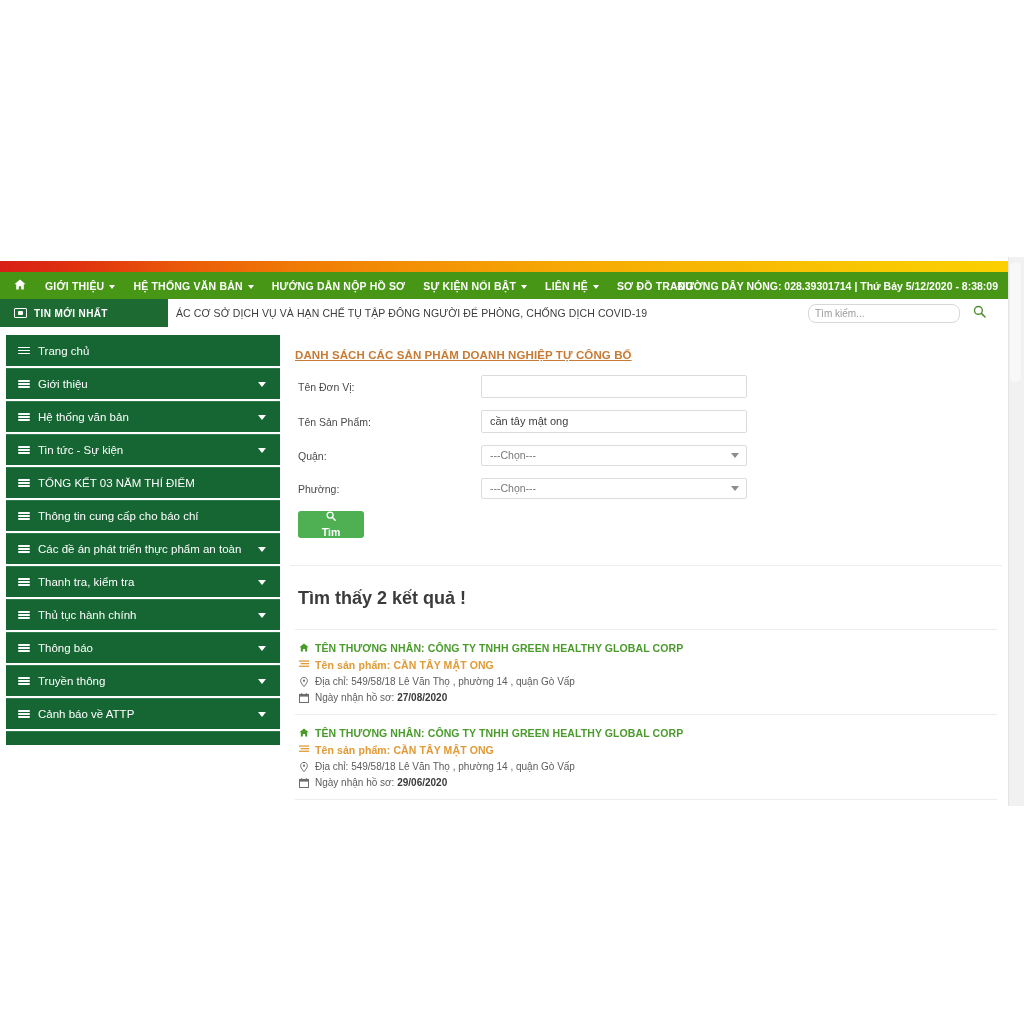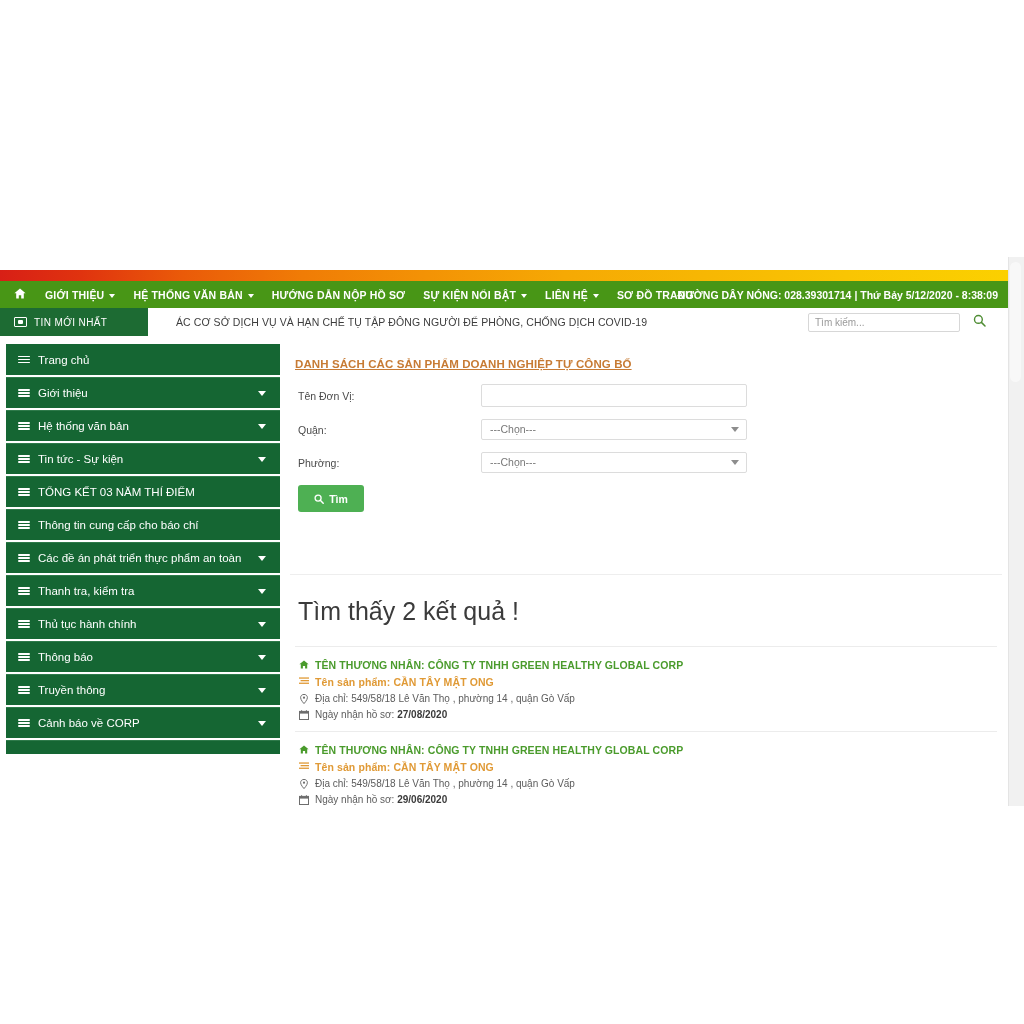--- a/index.html
+++ b/index.html
@@ -45,21 +45,21 @@
   .ic-star { left:938px; }
   .ic-cookie { left:972px; }
   .ic-puzzle { left:998px; }
   .chrome-icons svg { display:block; }
 
   
   .viewport {
     position:absolute; left:0; top:257px; width:1024px; height:549px;
     background:#ffffff; overflow:hidden;
   }
-  .page { position:absolute; left:0; top:13px; width:1008px; height:549px; background:#fff;padding-left:36px; }
+  .page { position:absolute; left:0; top:4px; width:1008px; height:549px; background:#fff;padding-left:36px; }
   .scrollbar-track {
     position:absolute; left:1008px; top:257px; width:16px; height:549px;
     background:#f1f1f1; border-left:1px solid #e4e4e4;
   }
   .scrollbar-thumb {
     position:absolute; left:1010px; top:262px; width:11px; height:120px;
     background:#f8f8f8; border-radius:6px;
   }
 
   
@@ -89,36 +89,36 @@
   .hotline {
     position:absolute; right:10px; top:0; height:27px; display:flex; align-items:center;
     color:#ffffff; font-size:10.5px; font-weight:bold; white-space:nowrap;
   }
 
   
   .tickerrow {
     position:absolute; left:0; top:38px; width:1008px; height:28px; background:#ffffff;
   }
   .ticker-badge {
-    position:absolute; left:0; top:0; width:148px; height:28px; background:#1d6b33;
+    position:absolute; left:0; top:0; width:168px; height:28px; background:#1d6b33;
     display:flex; align-items:center; gap:7px; padding-left:14px;
-    color:#ffffff; font-size:10px; font-weight:normal; letter-spacing:.4px;
+    color:#ffffff; font-size:10px; font-weight:bold; letter-spacing:.4px;
   }
   .badge-ic {
     width:13px; height:10px; border:1.4px solid #ffffff; border-radius:1px;
     display:flex; align-items:center; justify-content:center;
   }
   .badge-ic i { width:5px; height:4px; background:#fff; display:block; border-radius:1px; }
   .ticker-text {
     position:absolute; left:176px; top:0; height:28px; display:flex; align-items:center;
     font-size:10.5px; color:#3d3d3d; white-space:nowrap; letter-spacing:.1px;
   }
   .site-search {
     position:absolute; right:48px; top:5px; width:152px; height:19px;
-    border:1px solid #d7d7d7; background:#fff; border-radius:2px;
+    border:1px solid #d7d7d7; background:#fff; border-radius:8px;
     font-size:10px; color:#9a9a9a; padding:0 6px; line-height:17px;
   }
   .site-search-ic {
     position:absolute; right:22px; top:6px; color:#5a8f3a;
   }
   .site-search-ic svg { display:block; }
 
   
   .sidebar {
     position:absolute; left:6px; top:74px; width:274px;
@@ -165,29 +165,29 @@
   }
   .fselect .sel-caret {
     position:absolute; right:7px; top:7px;
     width:0;height:0;border-left:4px solid transparent;border-right:4px solid transparent;
     border-top:5px solid #8d8d8d;
   }
   .btn-find {
     margin-left:3px; margin-top:6px;
     width:66px; height:27px; background:#4eb053; border:none; border-radius:3px;
     color:#ffffff; font-size:10.5px; font-weight:bold;
-    display:flex; align-items:center; justify-content:center; gap:5px; cursor:pointer;
+    display:flex; align-items:center; justify-content:center; gap:5px; cursor:pointer;flex-direction:column;
   }
   .btn-find svg { display:block; }
 
   .results-card {
     margin-top:16px; border-top:1px solid #eeeeee; background:#fff; padding:0 5px;
   }
   .results-head {
-    font-size:25px; color:#3b3b3b; padding:22px 3px 20px 3px; font-weight:400;
+    font-size:18px; color:#3b3b3b; padding:22px 3px 20px 3px; font-weight:700;
   }
   .res-item {
     border-top:1px solid #ececec; padding:12px 3px 11px 3px;
   }
   .res-line { display:flex; align-items:flex-start; gap:6px; margin-bottom:5px; }
   .res-line:last-child { margin-bottom:0; }
   .res-merchant { color:#4a9b2c; font-size:10.5px; font-weight:bold; letter-spacing:.1px; }
   .res-product { color:#e09a36; font-size:10.5px; font-weight:bold; letter-spacing:.1px; }
   .res-meta { color:#5c5c5c; font-size:10px; }
   .res-meta b { color:#3a3a3a; }
@@ -417,34 +417,38 @@
             </span>
           <span class="side-label">Truyền thông</span>
           <span class="side-caret"></span>
         </div>
         <div class="side-item">
           <span class="burger">
               <span></span>
               <span></span>
               <span></span>
             </span>
-          <span class="side-label">Cảnh báo về CORP</span>
+          <span class="side-label">Cảnh báo về ATTP</span>
           <span class="side-caret"></span>
         </div>
         <div class="side-item side-cut"></div>
       </div>
 
       <div class="content">
 
         <div class="panel-title">DANH SÁCH CÁC SẢN PHẨM DOANH NGHIỆP TỰ CÔNG BỐ</div>
 
         <div class="formbox">
           <div class="frow">
             <div class="flabel">Tên Đơn Vị:</div>
             <div class="finput empty"></div>
+          </div>
+          <div class="frow">
+            <div class="flabel">Tên Sản Phẩm:</div>
+            <div class="finput">cần tây mật ong</div>
           </div>
           <div class="frow">
             <div class="flabel">Quận:</div>
             <div class="fselect">
               <span>---Chọn---</span>
               <span class="sel-caret"></span>
             </div>
           </div>
           <div class="frow">
             <div class="flabel">Phường:</div>

